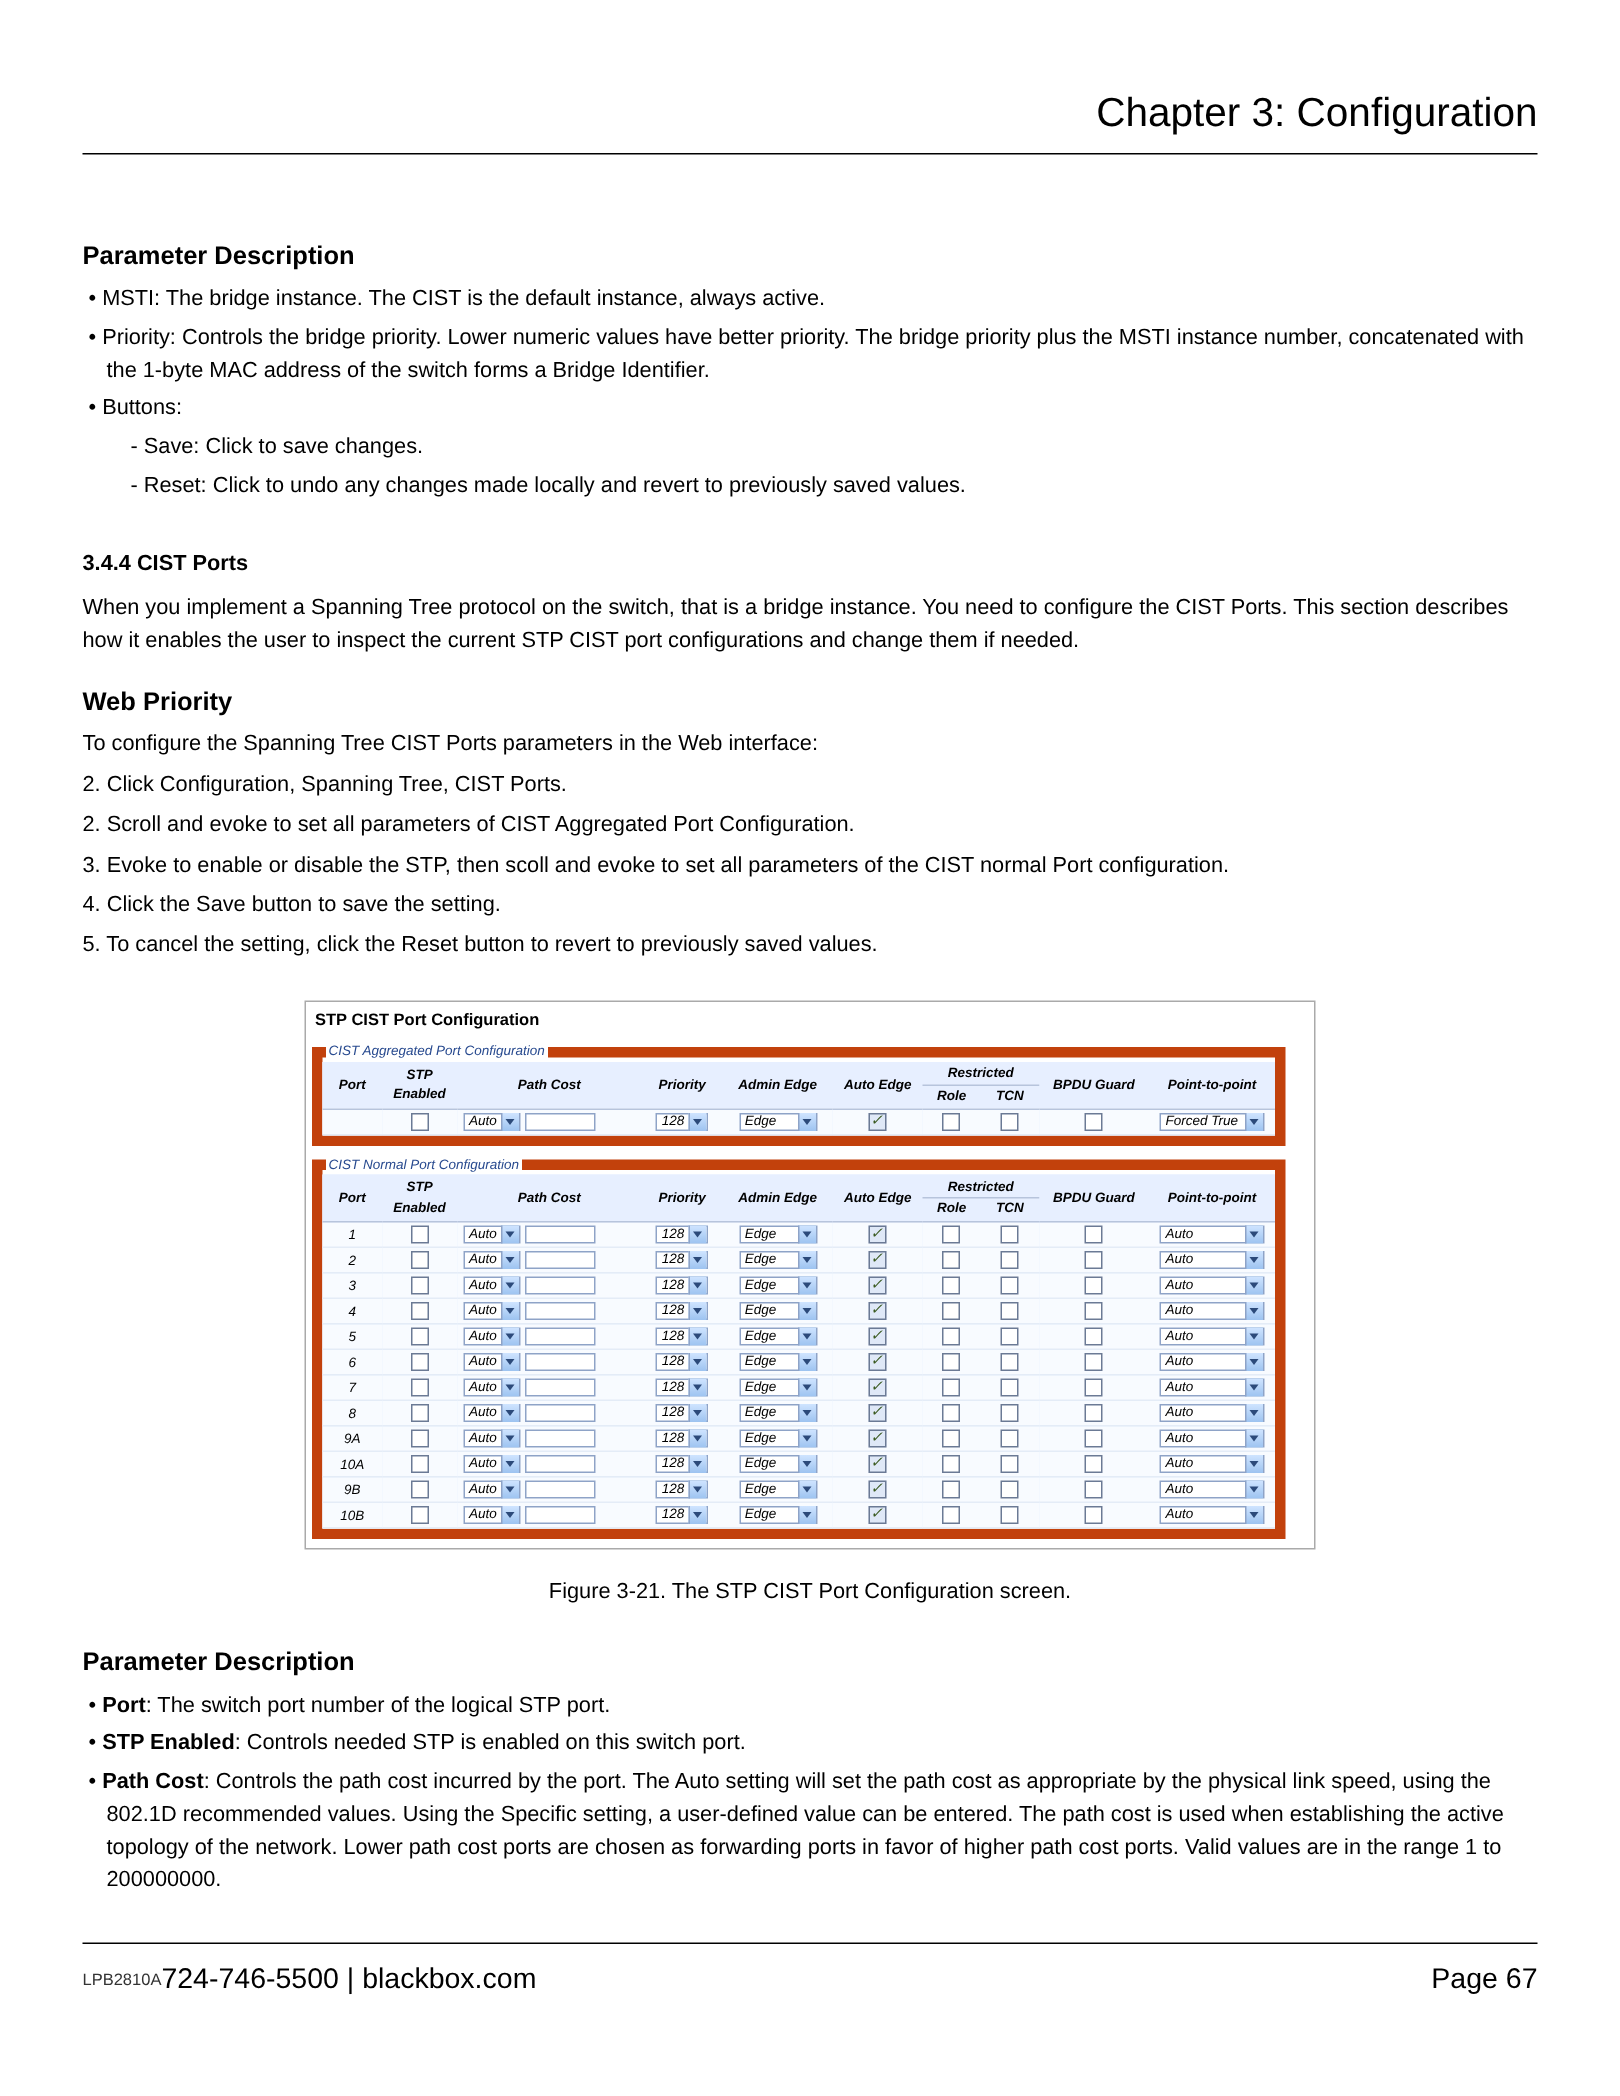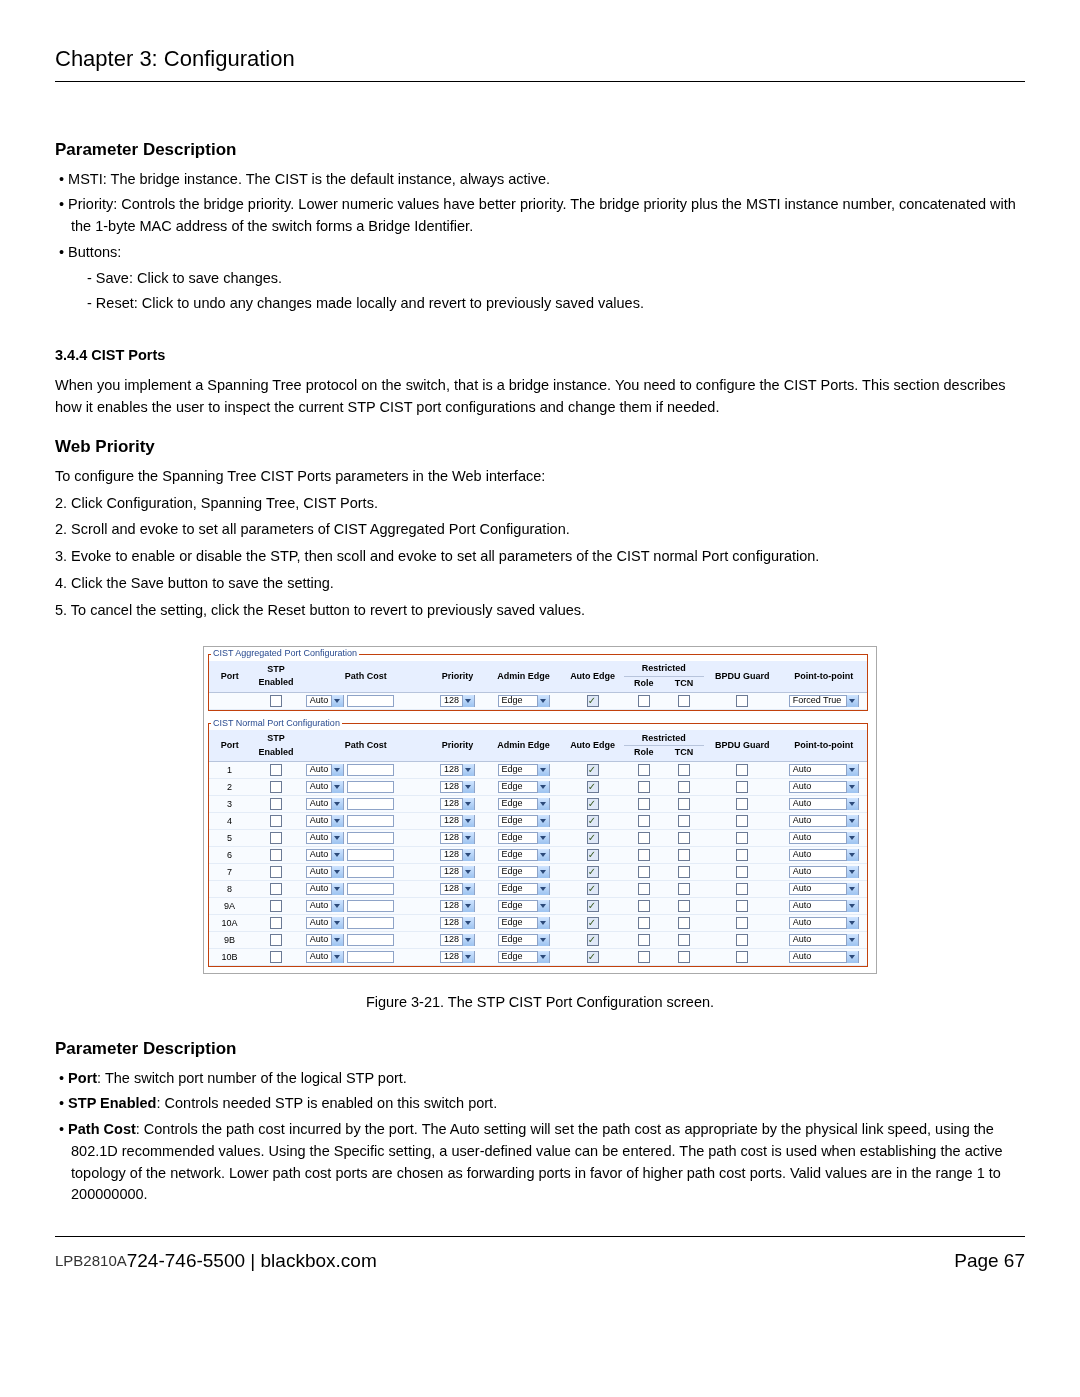--- a/index.html
+++ b/index.html
@@ -7,28 +7,28 @@
     margin: 0;
     padding: 40px 55px 30px 55px;
     color: #000;
     font-size: 14.5px;
     line-height: 1.5;
     width: 1080px;
     box-sizing: border-box;
     background: #fff;
   }
   .chapter-title {
-    text-align: left;
-    font-size: 22px;
+    text-align: right;
+    font-size: 27px;
     font-weight: 400;
     color: #000;
     border-bottom: 1.5px solid #000;
     padding-bottom: 6px;
     margin-bottom: 55px;
-    margin-top: 2px;
+    margin-top: 15px;
   }
   .section-heading {
     font-weight: bold;
     font-size: 17px;
     margin-top: 10px;
     margin-bottom: 6px;
   }
   .sub-heading {
     font-weight: bold;
     font-size: 14.5px;
@@ -64,23 +64,24 @@
     background: #fff;
     font-size: 9px;
     color: #000;
   }
   .fig-title {
     font-weight: bold;
     padding: 4px 6px 6px 6px;
     font-size: 11px;
   }
   fieldset.cfg-group {
-    border: 1px solid #c2410c;
-    margin: 0 8px 6px 4px;
+    border: 7px solid #c2410c;
+    margin: 0 19px 6px 4px;
     padding: 0;
+    font-style: italic;
   }
   fieldset.cfg-group > legend {
     color: #284a8f;
     font-size: 9px;
     padding: 0 2px;
     margin-left: 2px;
   }
   table.cfgt {
     border-collapse: collapse;
     width: 100%;
@@ -180,21 +181,21 @@
     margin-top: 30px;
   }
   .footer {
     display: flex;
     justify-content: space-between;
     align-items: center;
     margin-top: 10px;
     font-size: 14px;
   }
   .footer .left {
-    font-size: 15px;
+    font-size: 11px;
     color: #333;
     text-align: center;
   }
   .footer .center {
     flex: 1;
     text-align: left;
     font-size: 19px;
   }
   .footer .right {
     font-size: 19px;
@@ -220,20 +221,21 @@
 
 <div class="section-heading" style="margin-top:16px;">Web Priority</div>
 <div class="para">To configure the Spanning Tree CIST Ports parameters in the Web interface:</div>
 <div class="numbered">2. Click Configuration, Spanning Tree, CIST Ports.</div>
 <div class="numbered">2. Scroll and evoke to set all parameters of CIST Aggregated Port Configuration.</div>
 <div class="numbered">3. Evoke to enable or disable the STP, then scoll and evoke to set all parameters of the CIST normal Port configuration.</div>
 <div class="numbered">4. Click the Save button to save the setting.</div>
 <div class="numbered">5. To cancel the setting, click the Reset button to revert to previously saved values.</div>
 
 <div class="figure-wrap">
+  <div class="fig-title">STP CIST Port Configuration</div>
 
   <fieldset class="cfg-group">
     <legend>CIST Aggregated Port Configuration</legend>
     <table class="cfgt">
       <tbody>
           <tr>
         <th style="width:36px">Port</th>
         <th style="width:46px">STP Enabled</th>
         <th style="width:120px">Path Cost</th>
         <th style="width:50px">Priority</th>

